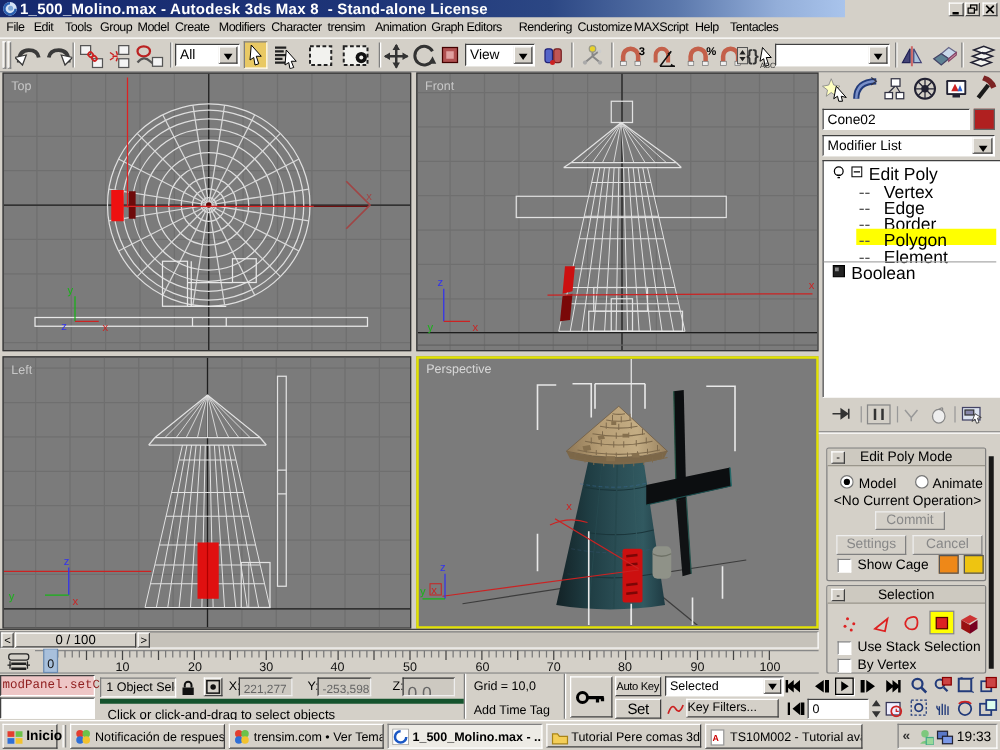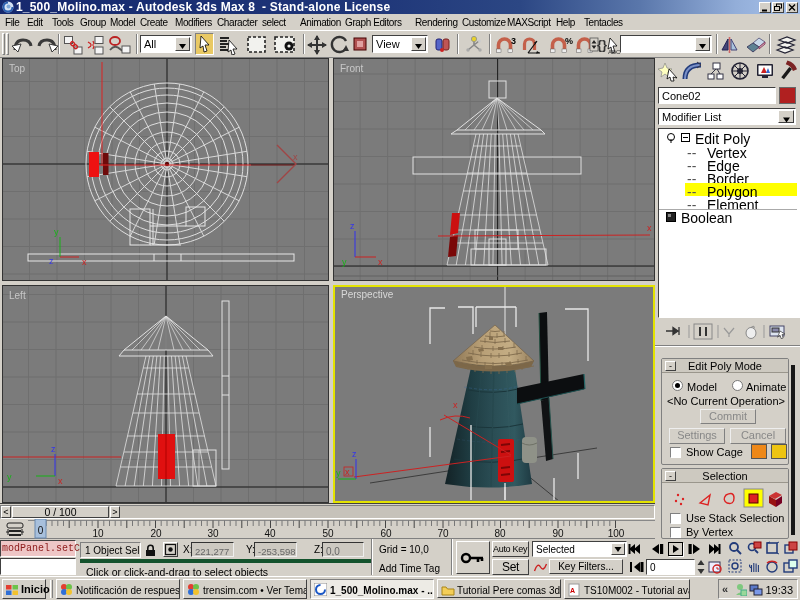--- a/index.html
+++ b/index.html
@@ -3,21 +3,21 @@
 *{margin:0;padding:0;box-sizing:border-box}
 body{width:800px;height:600px;overflow:hidden;font-family:"Liberation Sans",sans-serif;background:#d4d0c8;position:relative}
 .abs{position:absolute}
 .ras{border-top:1px solid #fff;border-left:1px solid #fff;border-right:1px solid #404040;border-bottom:1px solid #404040;background:#d4d0c8}
 .ras2{border-top:1px solid #eee;border-left:1px solid #eee;border-right:1px solid #808080;border-bottom:1px solid #808080;background:#d4d0c8}
 .sunk{border-top:1px solid #808080;border-left:1px solid #808080;border-right:1px solid #fff;border-bottom:1px solid #fff}
 .sunk2{border:1px solid;border-color:#404040 #fff #fff #404040}
 .t11{font-size:11px;color:#000}
 </style></head><body>
 
-<div class="abs" style="left:0;top:0;width:800px;height:14px;background:linear-gradient(90deg,#16296e 0%,#1e3578 45%,#2c4784 65%,#5a77ab 80%,#93aed9 92%,#a9c4ec 100%)">
+<div class="abs" style="left:0;top:0;width:676px;height:14px;background:linear-gradient(90deg,#16296e 0%,#1e3578 45%,#2c4784 65%,#5a77ab 80%,#93aed9 92%,#a9c4ec 100%)">
  <svg class="abs" style="left:2px;top:1px" width="12" height="12">
       <circle cx="6" cy="6" r="5.5" fill="#d5e3f5"></circle>
       <path d="M6 1.5 A4.5 4.5 0 1 0 10.5 6" fill="none" stroke="#2a5fb0" stroke-width="2"></path>
       <circle cx="6.5" cy="5.5" r="2" fill="#7fa8d8"></circle>
     </svg>
  <span class="abs" style="left:16px;top:0px;font-size:12px;font-weight:bold;color:#fff;letter-spacing:0.2px">1_500_Molino.max - Autodesk 3ds Max 8&nbsp; - Stand-alone License</span>
  <div class="abs ras" style="left:759px;top:2px;width:12px;height:11px">
       <svg width="10" height="9" style="display:block">
         <line x1="2" y1="7.5" x2="7" y2="7.5" stroke="#000" stroke-width="2"></line>
       </svg>
@@ -36,21 +36,21 @@
 </div>
 <div class="abs" style="left:0;top:14px;width:800px;height:16px;background:#d4d0c8">
     <span class="abs" style="left:5px;top:3px;font-size:10px;letter-spacing:-0.4px;color:#000">File</span>
     <span class="abs" style="left:27px;top:3px;font-size:10px;letter-spacing:-0.4px;color:#000">Edit</span>
     <span class="abs" style="left:52px;top:3px;font-size:10px;letter-spacing:-0.4px;color:#000">Tools</span>
     <span class="abs" style="left:80px;top:3px;font-size:10px;letter-spacing:-0.4px;color:#000">Group</span>
     <span class="abs" style="left:110px;top:3px;font-size:10px;letter-spacing:-0.4px;color:#000">Model</span>
     <span class="abs" style="left:140px;top:3px;font-size:10px;letter-spacing:-0.4px;color:#000">Create</span>
     <span class="abs" style="left:175px;top:3px;font-size:10px;letter-spacing:-0.4px;color:#000">Modifiers</span>
     <span class="abs" style="left:217px;top:3px;font-size:10px;letter-spacing:-0.4px;color:#000">Character</span>
-    <span class="abs" style="left:262px;top:3px;font-size:10px;letter-spacing:-0.4px;color:#000">select</span>
+    <span class="abs" style="left:262px;top:3px;font-size:10px;letter-spacing:-0.4px;color:#000">trensim</span>
     <span class="abs" style="left:300px;top:3px;font-size:10px;letter-spacing:-0.4px;color:#000">Animation</span>
     <span class="abs" style="left:345px;top:3px;font-size:10px;letter-spacing:-0.4px;color:#000">Graph Editors</span>
     <span class="abs" style="left:415px;top:3px;font-size:10px;letter-spacing:-0.4px;color:#000">Rendering</span>
     <span class="abs" style="left:462px;top:3px;font-size:10px;letter-spacing:-0.4px;color:#000">Customize</span>
     <span class="abs" style="left:507px;top:3px;font-size:10px;letter-spacing:-0.4px;color:#000">MAXScript</span>
     <span class="abs" style="left:556px;top:3px;font-size:10px;letter-spacing:-0.4px;color:#000">Help</span>
     <span class="abs" style="left:584px;top:3px;font-size:10px;letter-spacing:-0.4px;color:#000">Tentacles</span>
   </div>
 <div class="abs" style="left:0;top:30px;width:800px;height:28px;background:#d4d0c8;border-top:1px solid #fff;border-bottom:1px solid #808080">
     <div class="abs" style="left:2px;top:2px;width:3px;height:22px;border:1px solid #fff;border-right-color:#808080;border-bottom-color:#808080"></div>
@@ -818,21 +818,21 @@
     <span class="abs" style="left:183px;top:5px">X:</span>
     <div class="abs" style="left:191px;top:3px;width:43px;height:15px;background:#cdc9c1;border:1px solid;border-color:#333 #eee #eee #333;overflow:hidden">
       <span style="position:absolute;left:3px;top:2.5px;color:#666;font-size:9.5px">221,277</span>
     </div>
     <span class="abs" style="left:246px;top:5px">Y:</span>
     <div class="abs" style="left:254px;top:3px;width:43px;height:15px;background:#cdc9c1;border:1px solid;border-color:#333 #eee #eee #333;overflow:hidden">
       <span style="position:absolute;left:3px;top:2.5px;color:#666;font-size:9.5px">-253,598</span>
     </div>
     <span class="abs" style="left:314px;top:5px">Z:</span>
     <div class="abs" style="left:322px;top:3px;width:42px;height:15px;background:#cdc9c1;border:1px solid;border-color:#333 #eee #eee #333;overflow:hidden">
-      <span style="position:absolute;left:3px;top:2.5px;color:#666;font-size:10px">0,0</span>
+      <span style="position:absolute;left:3px;top:2.5px;color:#666;font-size:14px">0,0</span>
     </div>
     <div class="abs" style="left:371px;top:0;width:1px;height:36px;background:#808080"></div>
     <div class="abs" style="left:372px;top:0;width:1px;height:36px;background:#fff"></div>
     <span class="abs" style="left:379px;top:5px">Grid = 10,0</span>
     <div class="abs" style="left:80px;top:20px;width:291px;height:16px;border-top:4px solid #14532d">
       <span style="position:absolute;left:6px;top:3px;font-size:10.5px">Click or click-and-drag to select objects</span>
     </div>
     <span class="abs" style="left:379px;top:24px">Add Time Tag</span>
     <div class="abs" style="left:451px;top:0;width:1px;height:36px;background:#808080"></div>
     <div class="abs" style="left:452px;top:0;width:1px;height:36px;background:#fff"></div>
@@ -844,21 +844,21 @@
     <div class="abs ras" style="left:492px;top:20px;width:37px;height:16px;text-align:center;line-height:15px;font-size:12px;letter-spacing:-0.3px">Set Key</div>
     <div class="abs sunk2" style="left:532px;top:2px;width:95px;height:16px;background:#fff">
       <span style="position:absolute;left:3px;top:2px">Selected</span>
       <div class="abs ras" style="right:1px;top:1px;width:14px;height:12px"><svg width="12" height="10">
           <path d="M2.5 3 L9.5 3 L6 8 Z" fill="#000"></path>
         </svg></div>
     </div>
     <svg class="abs" style="left:533px;top:22px" width="15" height="13">
       <path d="M1.5 10 Q4.5 1 7.5 6 Q10.5 11 13.5 3" fill="none" stroke="#c22" stroke-width="1.4"></path>
     </svg>
-    <div class="abs ras" style="left:549px;top:20px;width:74px;height:15px;text-align:center;line-height:14px;font-size:10px">Key Filters...</div>
+    <div class="abs ras" style="left:549px;top:20px;width:74px;height:15px;line-height:14px;font-size:10px">Key Filters...</div>
     <svg class="abs" style="left:628px;top:4px" width="13" height="12">
       <path d="M1.5 1 v10" stroke="#000" stroke-width="2"></path>
       <path d="M12 1 l-6 5 6 5 Z M7 1 l-6 5 6 5 Z" fill="#000"></path>
     </svg>
     <svg class="abs" style="left:650px;top:4px" width="14" height="12">
       <path d="M9 1 l-7 5 7 5 Z" fill="#000"></path>
       <rect x="10" y="1" width="3.2" height="10" fill="#000"></rect>
     </svg>
     <div class="abs" style="left:668px;top:3px;width:15px;height:14px;border:1px solid #000;box-shadow:1px 1px 0 #fff"><svg width="13" height="12">
         <path d="M4 2 l6 4 -6 4 Z" fill="#000"></path>

